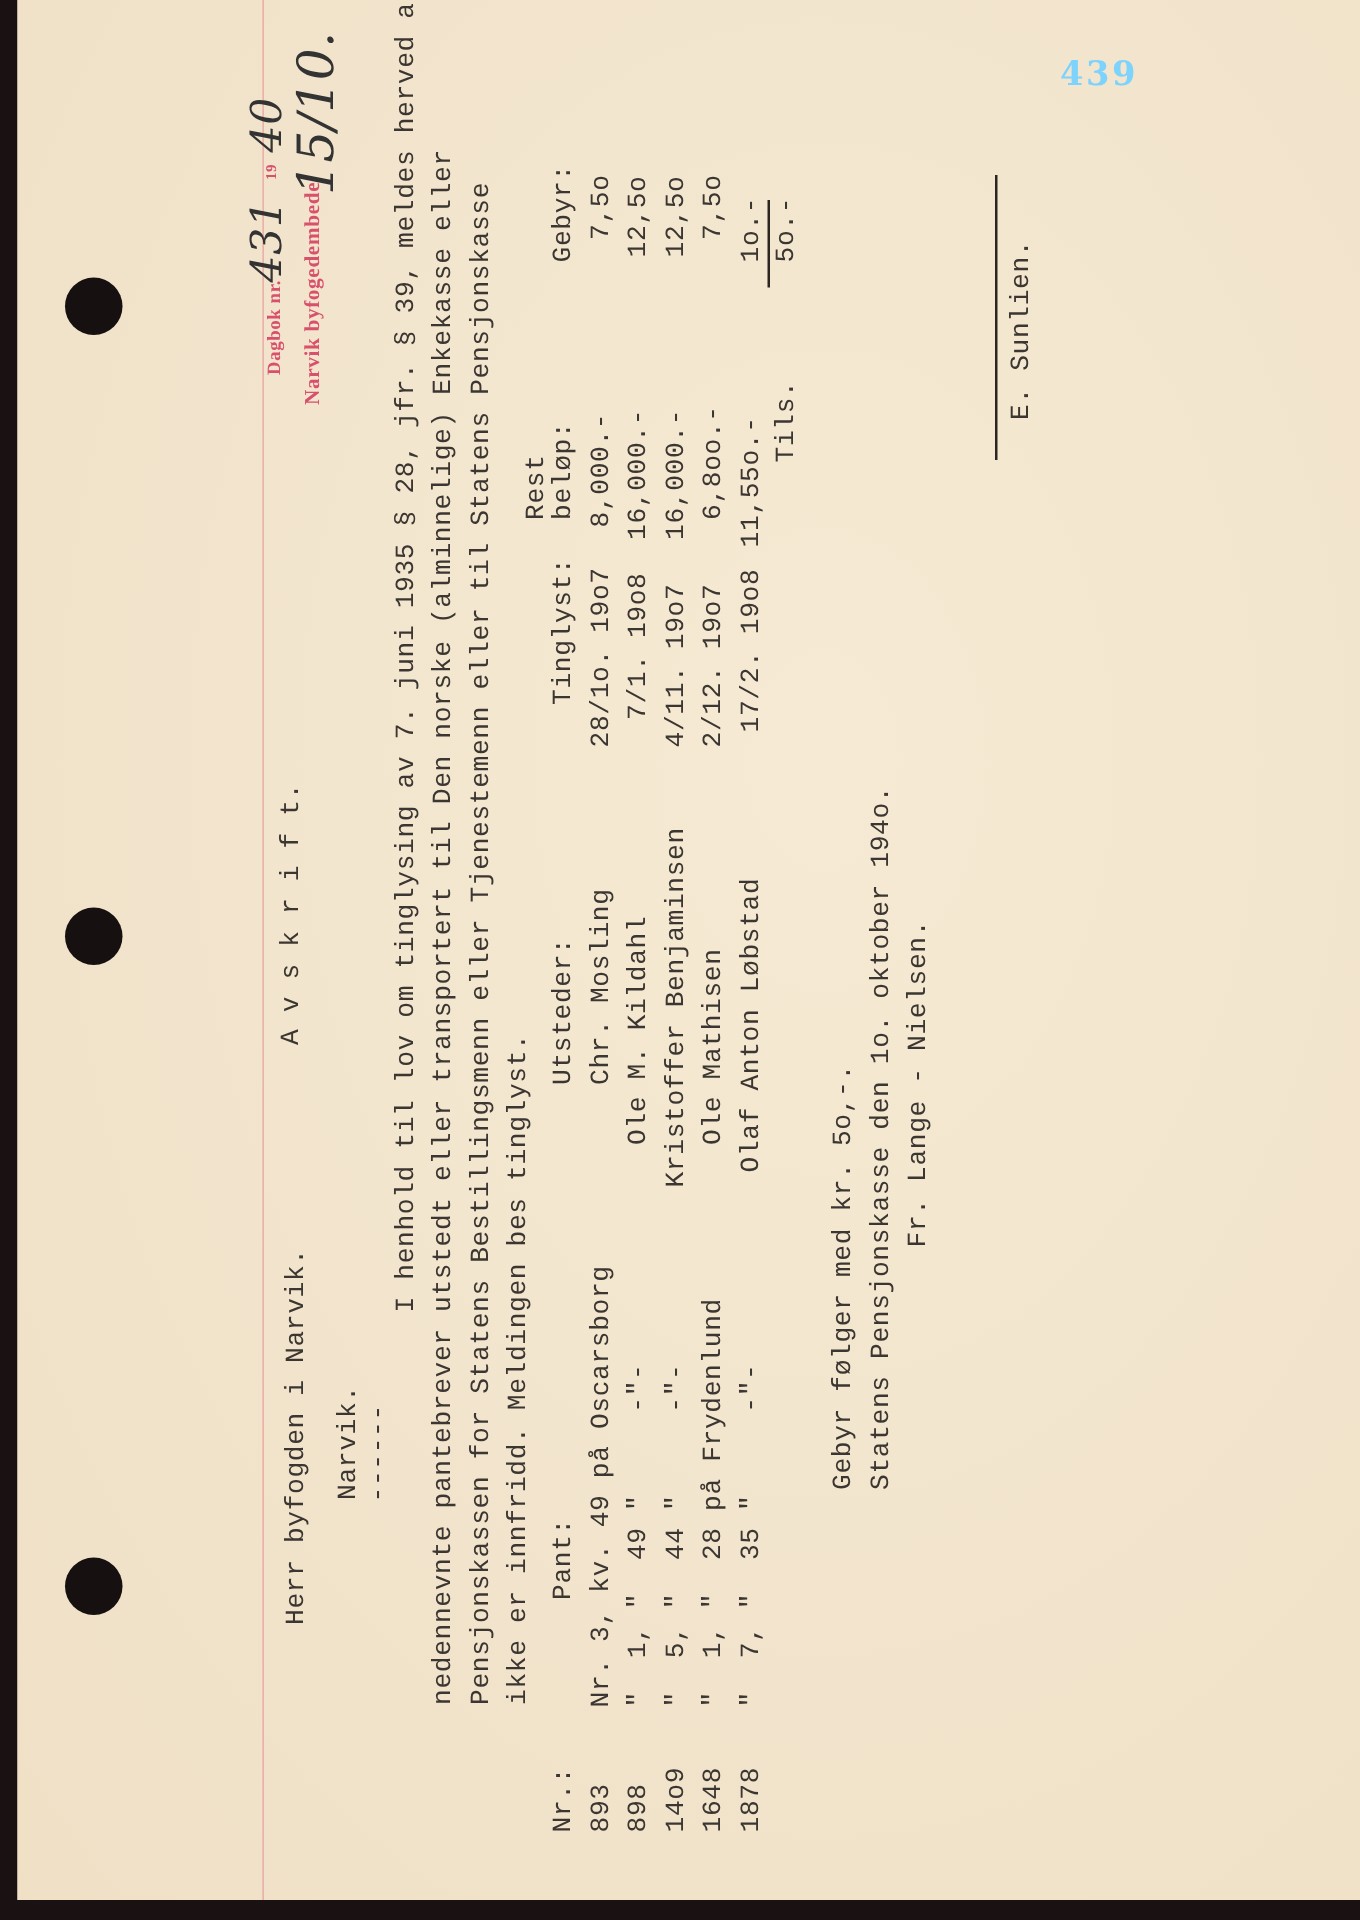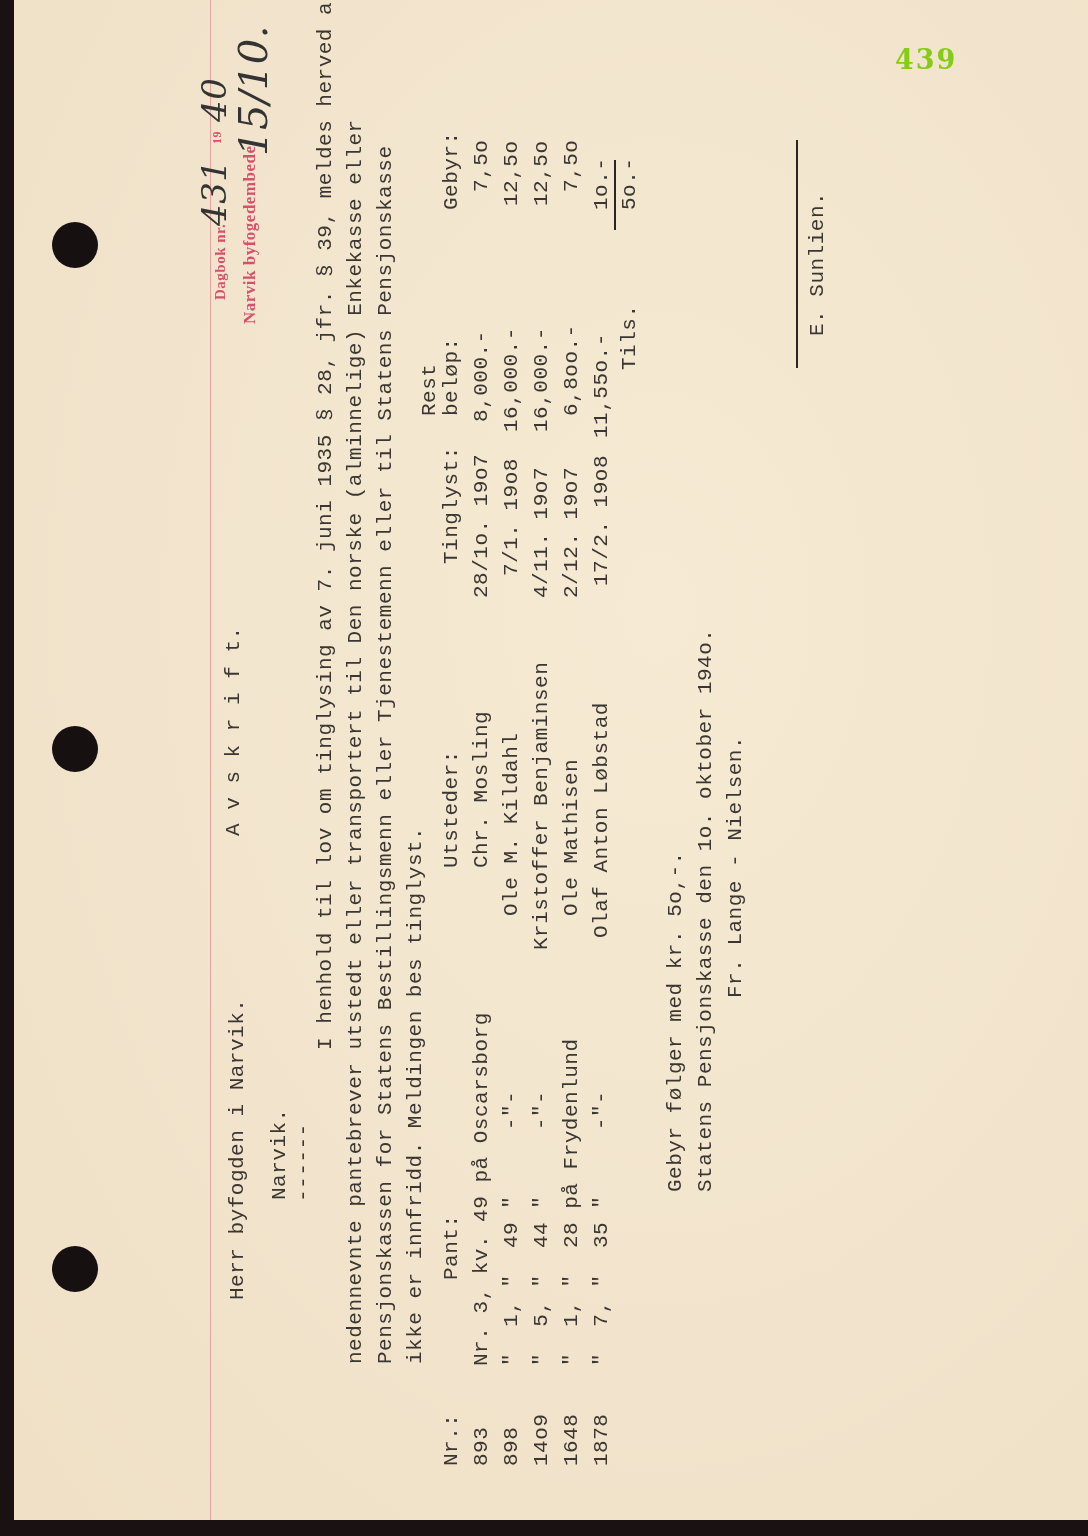--- a/index.html
+++ b/index.html
@@ -4,21 +4,21 @@
 <style>
   html, body { margin:0; padding:0; }
   body { width:1088px; height:1536px; background:#1a1212; overflow:hidden; position:relative; }
   .paper {
     position:absolute; left:14px; top:0; width:1074px; height:1520px;
     background:#f3e6cf;
     background-image: radial-gradient(ellipse at 60% 40%, #f6ead4 0%, #efe0c6 100%);
   }
   .margin-line { position:absolute; left:196px; top:0; width:1px; height:1520px; background:#e9a0a0; }
   .hole { position:absolute; left:38px; width:46px; height:46px; border-radius:50%; background:#161010; }
-  .page-num { position:absolute; left:848px; top:44px; font-family:"DejaVu Serif", serif; font-weight:bold; font-size:27px; color:#84cc16; letter-spacing:2px;margin-left:47px; }
+  .page-num { position:absolute; left:848px; top:44px; font-family:"DejaVu Serif", serif; font-weight:bold; font-size:27px; color:#7dd3fc; letter-spacing:2px; }
 
   
   .rot {
     position:absolute; left:0; top:0; width:1536px; height:1088px;
     transform-origin: 0 0;
     transform: translate(0px, 1536px) rotate(-90deg);
     font-family:"Liberation Mono", "DejaVu Sans Mono", monospace;
     color:#3b3631; font-size:21px; letter-spacing:0.5px;
   }
   .line { position:absolute; white-space:pre; }

